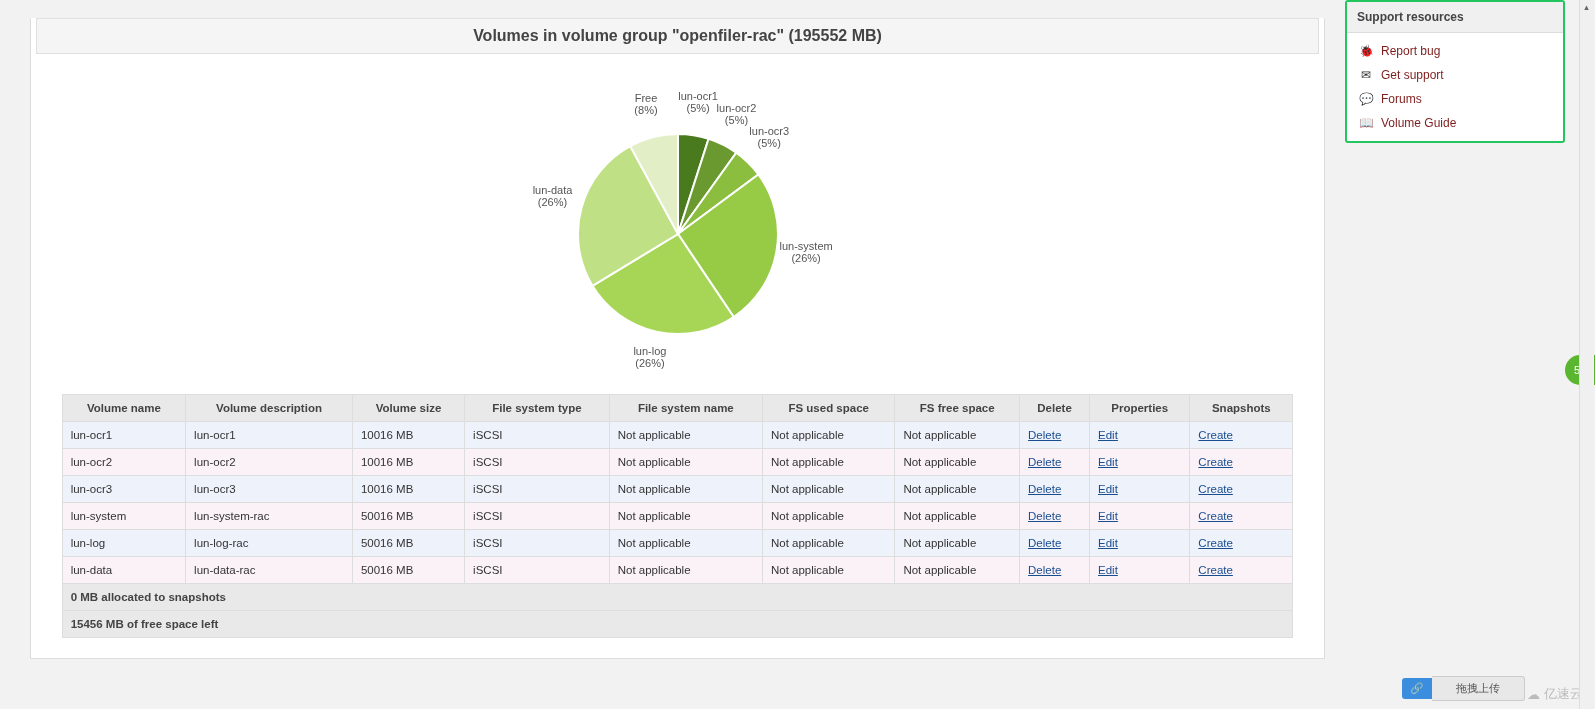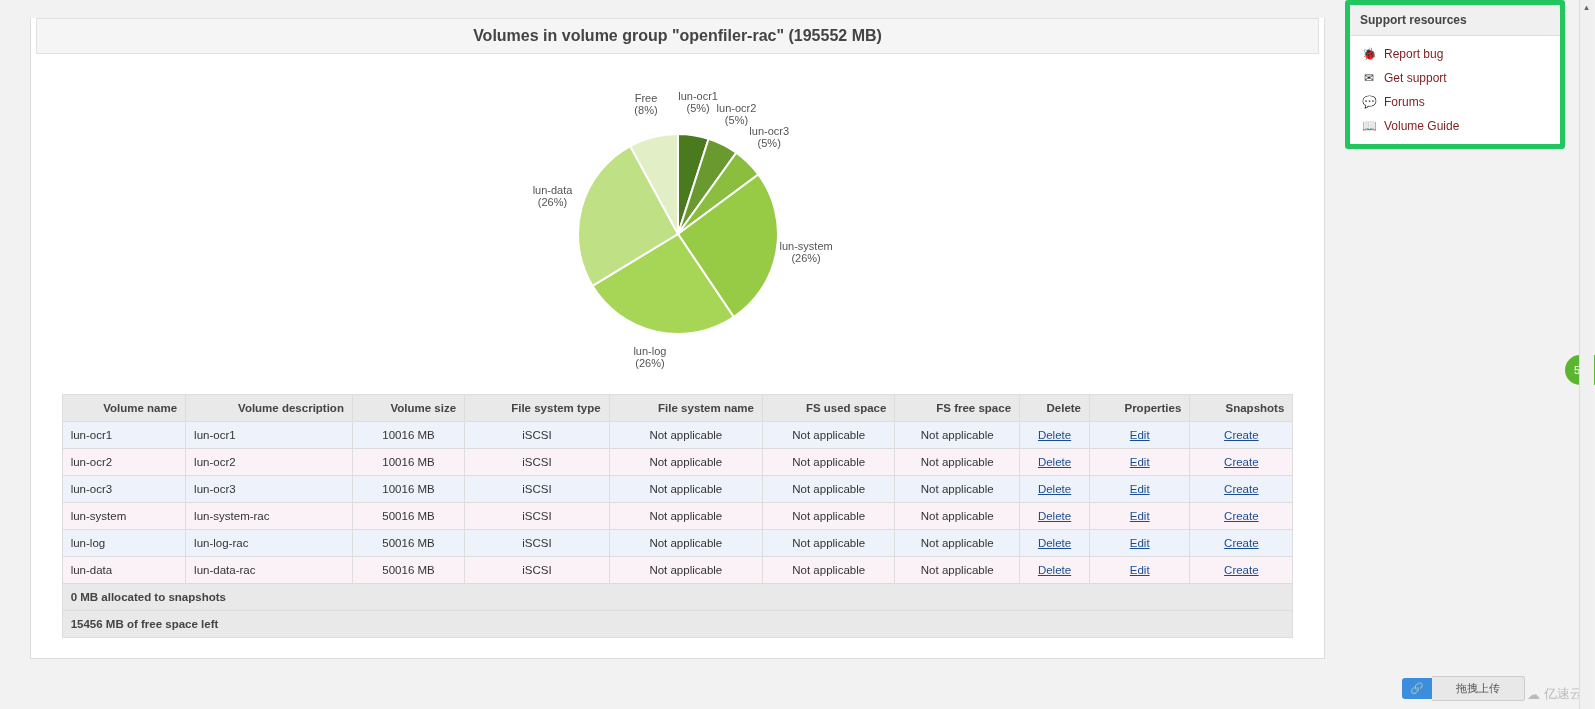--- a/index.html
+++ b/index.html
@@ -23,21 +23,21 @@
     border-top: 0;
     padding: 0 5px 20px 5px;
     margin-top: 18px;
   }
   .sidebar {
     width: 220px;
     margin-top: 0;
   }
   .sidebar-box {
     background: #fff;
-    border: 5px solid #22c55e;
+    border: 2px solid #22c55e;
     border-radius: 3px;
   }
   .sidebar-title {
     background: #f0f0f0;
     padding: 8px 10px;
     font-weight: bold;
     color: #444;
     border-bottom: 1px solid #ddd;
   }
   .sidebar-list {
@@ -89,23 +89,23 @@
   table.vol th, table.vol td {
     border: 1px solid #ddd;
     padding: 7px 8px;
     font-size: 11.5px;
     text-align: left;
   }
   table.vol th {
     background: #e9e9e9;
     color: #444;
     font-weight: bold;
-    text-align: right;
-  }
-  table.vol td.center { text-align:center;margin-left:33px; }
+    text-align: center;
+  }
+  table.vol td.center { text-align:left;margin-left:33px; }
   table.vol tr.odd td { background: #eef2fb; }
   table.vol tr.even td { background: #fbf2f8; }
   table.vol td a { color: #1a4d8f; text-decoration: underline; }
   .footer-row td {
     background: #e9e9e9 !important;
     font-weight: bold;
     color:#444;
   }
   .float-btn {
     position: fixed;

